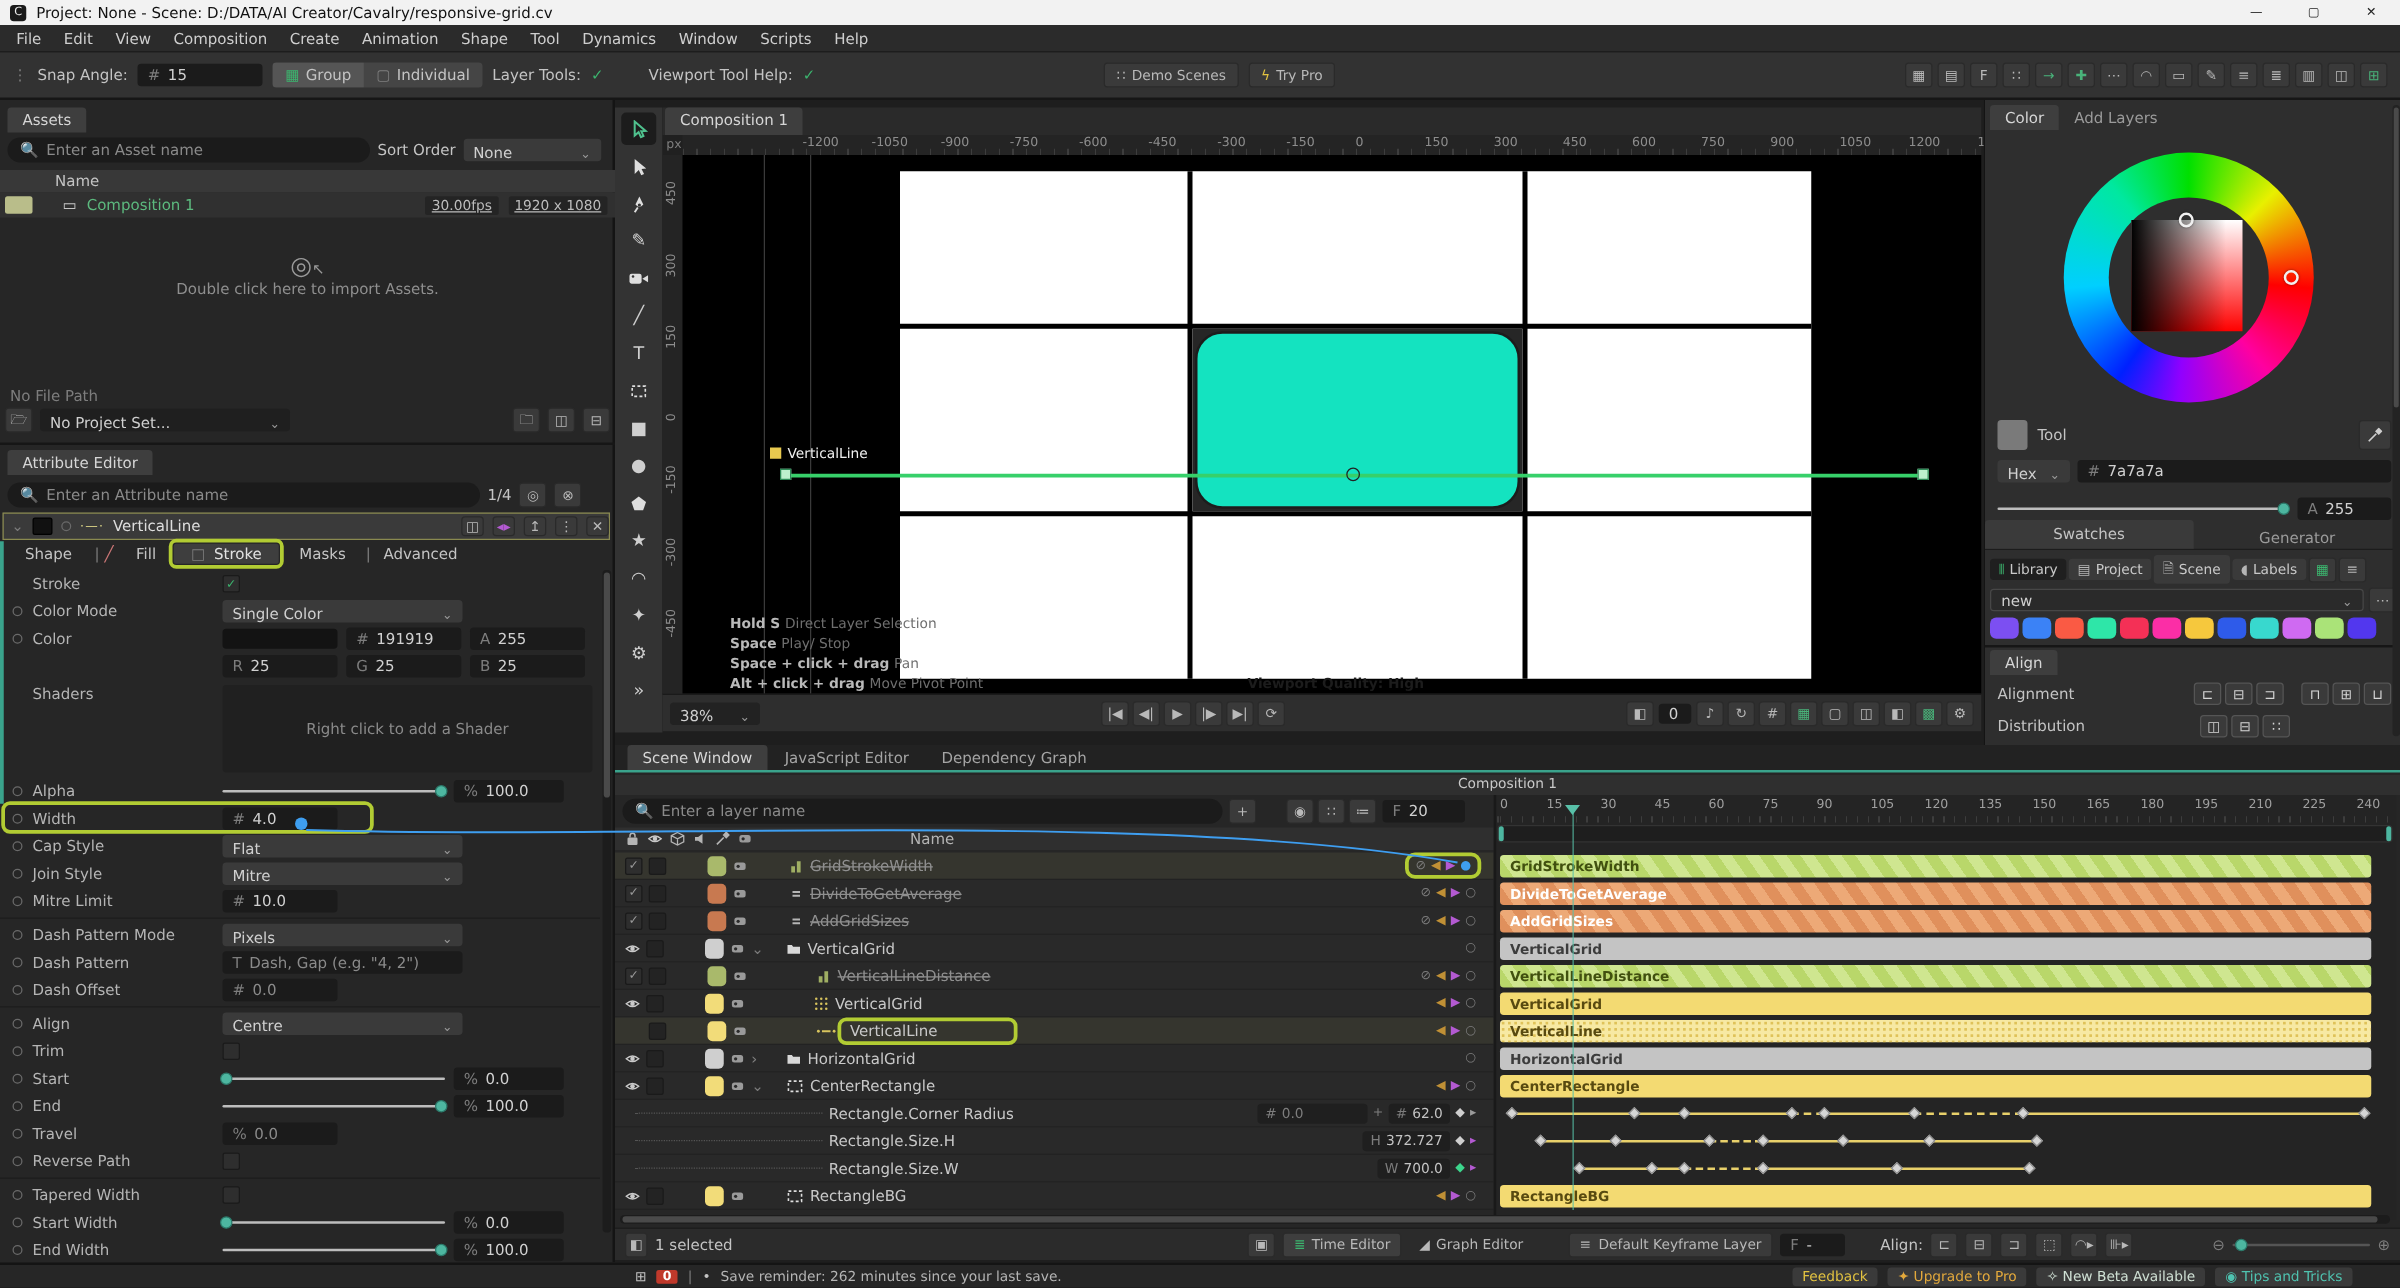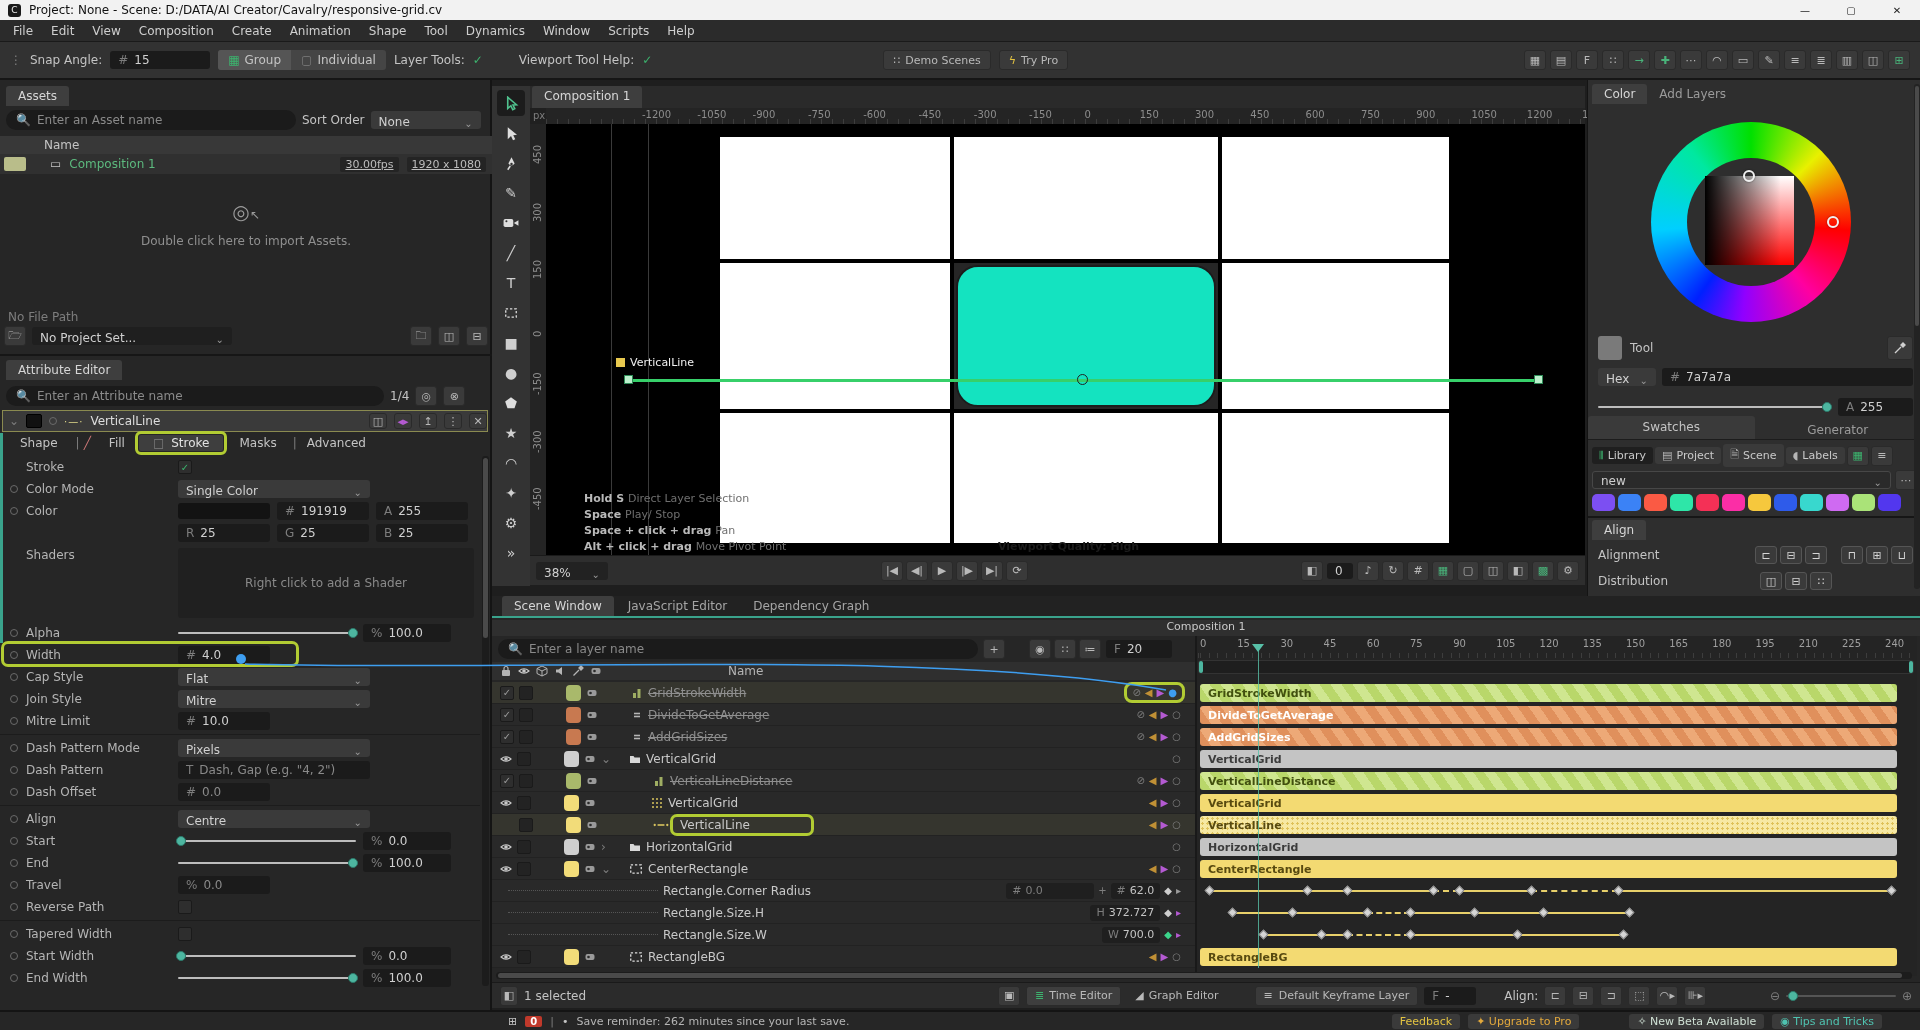--- a/index.html
+++ b/index.html
@@ -235,21 +235,21 @@
     <div class="row abs" style="left:0;top:74px;width:492px;height:20px;background:#303030;gap:8px;padding-left:4px">
       <span style="width:22px;height:14px;background:#b9bd8a;border-radius:2px"></span>
       <span style="margin-left:16px">▭</span>
       <span style="color:#5cb97e">Composition 1</span>
       <span class="grow"></span>
       <span class="chipbtn">30.00fps</span>
       <span class="chipbtn" style="margin-right:6px">1920 x 1080</span>
     </div>
     <div class="abs" style="left:0;top:120px;width:492px;text-align:center;color:#8f8f8f">
       <div style="font-size:20px;color:#9a9a9a">◎<span style="font-size:12px">↖</span></div>
-      <div style="margin-top:10px">Double click here to import Assets.</div>
+      <div style="margin-top:0">Double click here to import Assets.</div>
     </div>
     <div class="abs dim" style="left:8px;top:230px">No File Path</div>
     <div class="row abs" style="left:4px;top:246px;width:484px;gap:6px">
       <span class="ibtn">🗁</span>
       <span class="drop" style="width:200px;background:#1f1f1f">
         <span>No Project Set...</span>
           <span class="cv">⌄</span>
       </span>
       <span class="grow"></span>
       <span class="ibtn">🗀</span>
@@ -441,20 +441,27 @@
       </div>
       <div class="divline"></div>
       <div class="arow">
         <span class="socket"></span>
           <span class="lbl">Align</span>
         <span class="ctrl">
             <span class="drop" style="width:192px">
               <span>Centre</span>
               <span class="cv">⌄</span>
             </span>
+          </span>
+      </div>
+      <div class="arow">
+        <span class="socket"></span>
+          <span class="lbl">Trim</span>
+        <span class="ctrl">
+            <span class="cbox"></span>
           </span>
       </div>
       <div class="arow">
         <span class="socket"></span>
           <span class="lbl">Start</span>
         <span class="ctrl">
           <span class="slider">
               <span class="knob" style="left:-2px"></span>
             </span>
           <span class="field" style="width:88px">
@@ -1334,21 +1341,21 @@
   <div id="statusbar" class="abs">
     <span style="margin-left:500px">⊞</span>
     <span class="badge0">0</span>
     <span class="dim">|</span>
     <span>•</span>
     <span style="color:#b5b5b5">Save reminder: 262 minutes since your last save.</span>
     <span class="grow"></span>
     <span id="sb-buttons" class="row" style="gap:8px;margin-right:30px">
         <span class="sb-btn" style="color: rgb(227, 195, 65);">Feedback</span>
         <span class="sb-btn" style="color: rgb(227, 169, 60);">✦ Upgrade to Pro</span>
-        <span class="sb-btn" style="color: rgb(207, 224, 212); margin-left: 42px;">✧ New Beta Available</span>
+        <span class="sb-btn" style="color: rgb(207, 224, 212);">✧ New Beta Available</span>
         <span class="sb-btn" style="color: rgb(79, 195, 176);">◉ Tips and Tricks</span>
       </span>
   </div>
 
   <svg id="connectsvg" width="1920" height="1030">
     <path d="M 245 664 C 520 672, 930 648, 1166 690" stroke="#3e9ef0" stroke-width="1.5" fill="none"></path>
   </svg>
 </div>
 
 </body></html>

